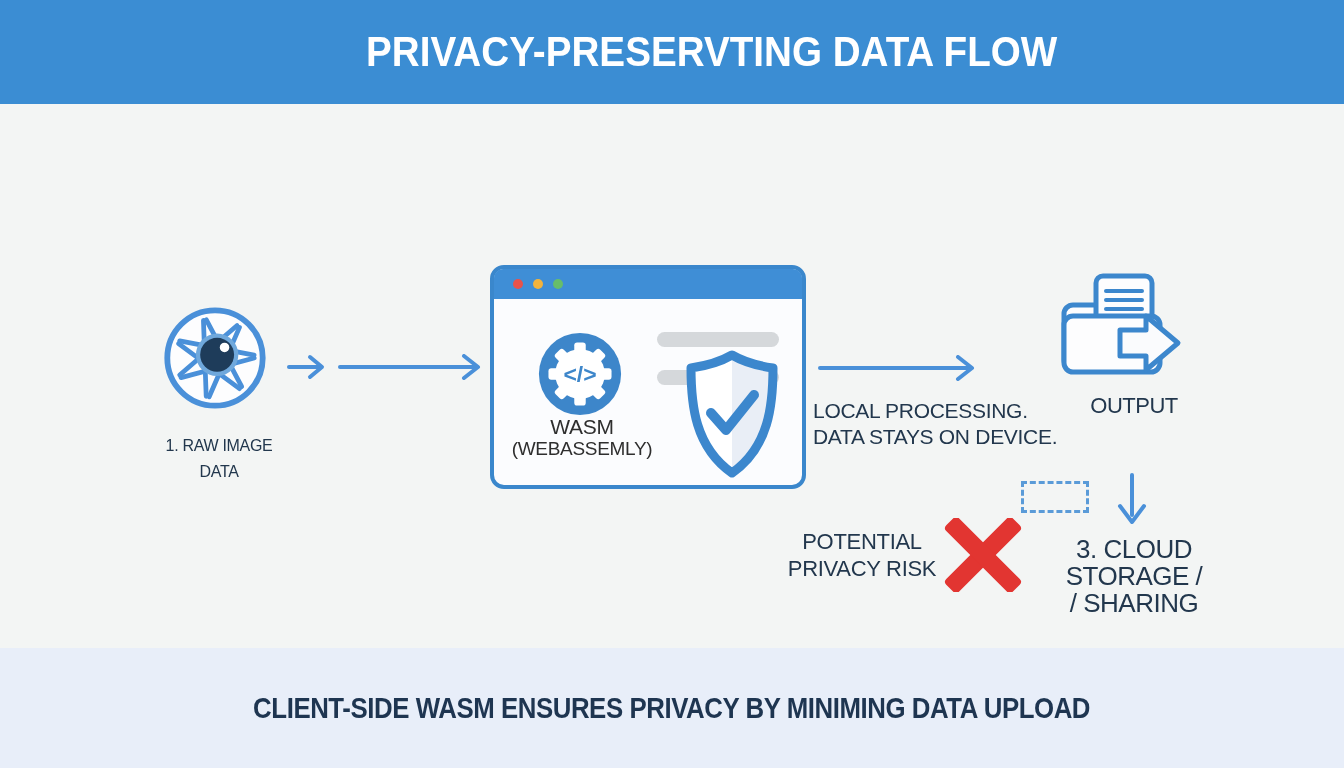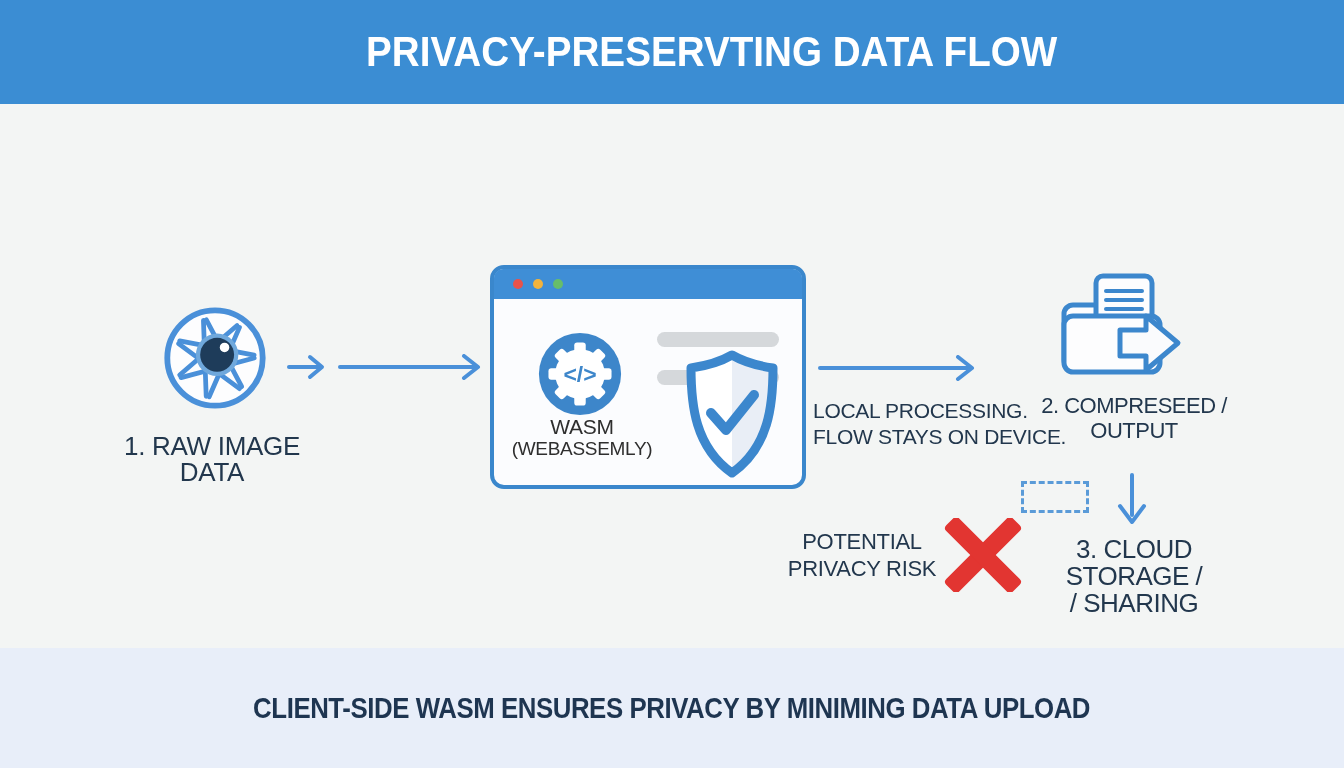--- a/index.html
+++ b/index.html
@@ -19,21 +19,21 @@
   .footer {
     position:absolute; left:0; top:648px; width:1344px; height:120px;
     background:#e8eef9; display:flex; align-items:center; justify-content:center;text-align:center;
   }
   .footer-caption {
     color:#1e3551; font-size:30px; font-weight:bold; white-space:nowrap;
     transform:scaleX(0.86); letter-spacing:-0.5px;
   }
   .abs { position:absolute; }
   .label { position:absolute; color:#22374d; font-weight:normal; text-align:center; }
-  .label-step1 { left:117px; top:433px; width:190px; font-size:26px; line-height:26px; letter-spacing:-0.3px; }
+  .label-step1 { left:124px; top:433px; width:190px; font-size:16px; line-height:26px; letter-spacing:-0.3px; }
   .label-local { left:813px; top:398px; width:260px; font-size:21px; line-height:26px; text-align:left; letter-spacing:-0.3px; }
   .label-step2 { left:1028px; top:393px; width:212px; font-size:22px; line-height:25px; letter-spacing:-0.5px; }
   .label-risk  { left:782px; top:528px; width:160px; font-size:22px; line-height:27px; letter-spacing:-0.3px; }
   .label-step3 { left:1020px; top:536px; width:228px; font-size:26px; line-height:27px; letter-spacing:-0.5px; }
 
   .window {
     position:absolute; left:490px; top:265px; width:308px; height:216px;
     border:4px solid #3a87cc; border-radius:14px; background:#fbfcfe;
   }
   .window-titlebar {
@@ -143,37 +143,36 @@
 
 <svg class="abs" style="left:818px; top:355px;" width="160" height="26" viewBox="0 0 160 26">
   <g stroke="#4a90d9" stroke-width="4" fill="none" stroke-linecap="round" stroke-linejoin="round">
     <line x1="2" y1="13" x2="150" y2="13"></line>
     <path d="M140,2 L154,13 L140,24"></path>
   </g>
 </svg>
 
 <div class="label label-local">
   <div>LOCAL PROCESSING.</div>
-  <div>FLOW STAYS ON DEVICE.</div>
+  <div>DATA STAYS ON DEVICE.</div>
 </div>
 
 <svg class="abs" style="left:1056px; top:272px;" width="134" height="106" viewBox="0 0 134 106">
   <rect x="8" y="33" width="70" height="64" rx="9" fill="#fdfdfe" stroke="#3c87cd" stroke-width="5"></rect>
   <rect x="40" y="4" width="56" height="62" rx="7" fill="#fdfdfe" stroke="#3c87cd" stroke-width="5"></rect>
   <g stroke="#3c87cd" stroke-width="4" stroke-linecap="round">
     <line x1="50" y1="19" x2="86" y2="19"></line>
     <line x1="50" y1="28" x2="86" y2="28"></line>
     <line x1="50" y1="37" x2="86" y2="37"></line>
   </g>
   <rect x="8" y="44" width="96" height="56" rx="9" fill="#fdfdfe" stroke="#3c87cd" stroke-width="5"></rect>
   <path d="M64,58 L90,58 L90,44 L122,71 L90,98 L90,84 L64,84 Z" fill="#fafbfd" stroke="#3c87cd" stroke-width="5" stroke-linejoin="round"></path>
 </svg>
 
 <div class="label label-step2">
-  <div>2. COMPRESEED /</div>
   <div>OUTPUT</div>
 </div>
 
 <div class="dashed-box"></div>
 
 <svg class="abs" style="left:1117px; top:473px;" width="30" height="54" viewBox="0 0 30 54">
   <g stroke="#4a90d9" stroke-width="4" fill="none" stroke-linecap="round" stroke-linejoin="round">
     <line x1="15" y1="2" x2="15" y2="42"></line>
     <path d="M3,33 L15,49 L27,33"></path>
   </g>

